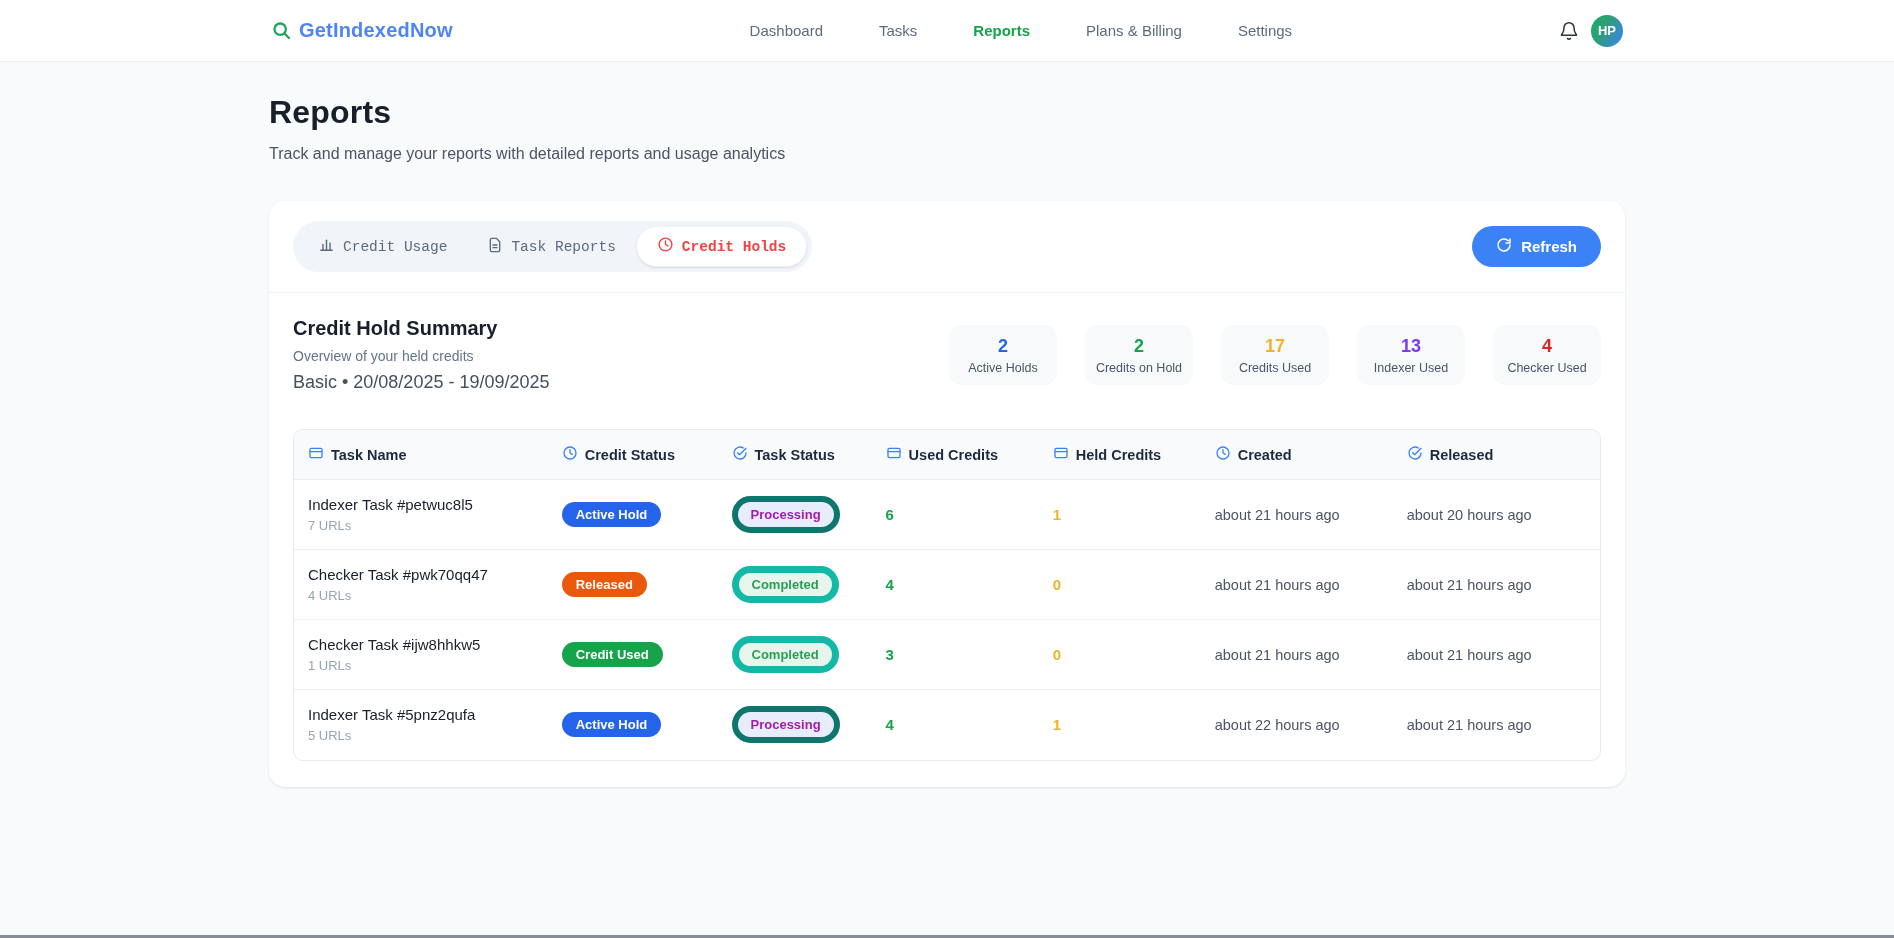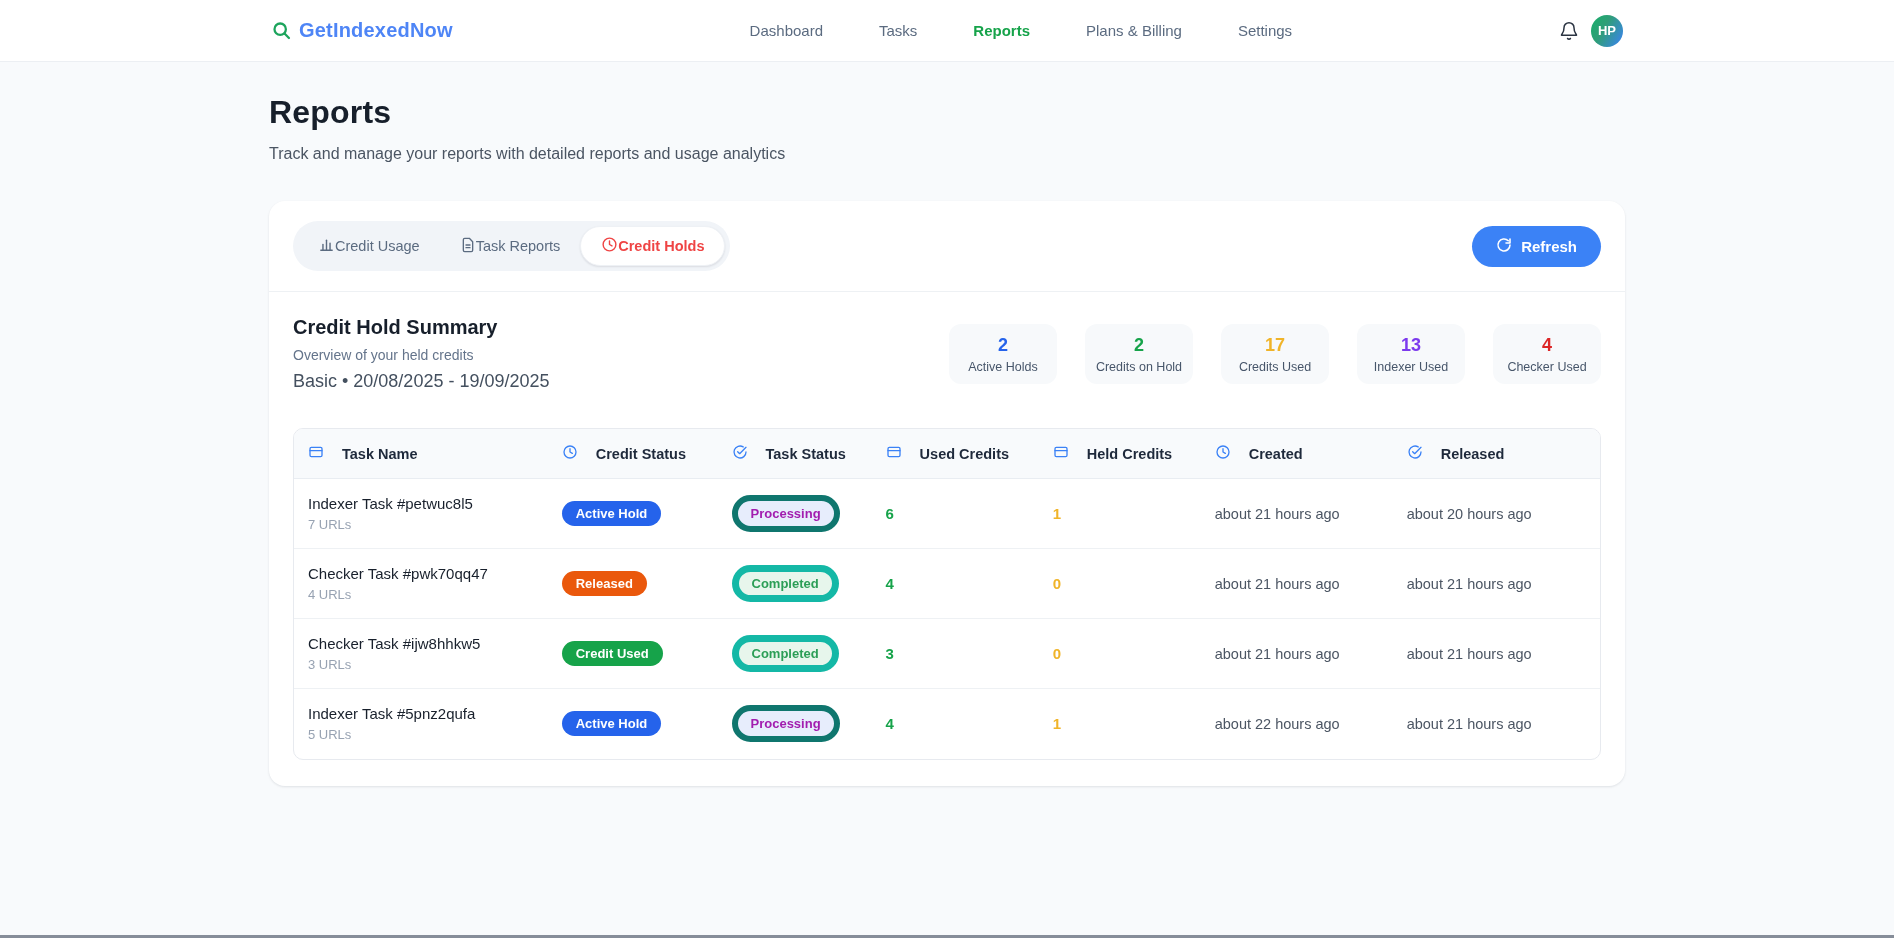--- a/index.html
+++ b/index.html
@@ -39,24 +39,24 @@
     box-shadow:0 1px 3px rgba(16,24,40,.07), 0 1px 2px rgba(16,24,40,.04);
     padding:20px 24px 26px;
   }
   
   .card-header { display:flex; align-items:center; justify-content:space-between; }
   .tab-group {
     display:inline-flex; align-items:center; background:#f1f4f8;
     border-radius:9999px; padding:5px;
   }
   .tab {
-    display:flex; align-items:center; padding:9px 20px;
+    display:flex; align-items:center; gap:8px; padding:9px 20px;
     border:none; background:transparent; border-radius:9999px;
     font-size:14.5px; color:#5b6b80; cursor:pointer;
-    font-family:Liberation Sans, sans-serif;
+    font-family:Liberation Mono, monospace;
   }
   .tab.active {
     background:#fff; color:#ef4444; font-weight:600;
     box-shadow:0 1px 2px rgba(16,24,40,.10); border:1px solid #eef1f5;
   }
   .btn-refresh {
     display:flex; align-items:center; gap:9px; border:none; cursor:pointer;
     background:#3b82f6; color:#fff; font-size:15px; font-weight:700;
     padding:11px 24px; border-radius:9999px; font-family:inherit;
   }
@@ -78,21 +78,21 @@
     margin-top:36px; border:1px solid #e7eaef; border-radius:10px; overflow:hidden;
   }
   table { width:100%; border-collapse:collapse; table-layout:fixed; }
   col.c1{width:20.5%} col.c2{width:13%} col.c3{width:11.8%} col.c4{width:12.8%}
   col.c5{width:12.4%} col.c6{width:14.7%} col.c7{width:14.8%}
   thead th {
     background:#f8fafc; text-align:left; font-size:14.5px; font-weight:700;
     color:#1e293b; padding:15px 8px 15px 0; border-bottom:1px solid #e9edf2;
   }
   thead th:first-child { padding-left:14px; }
-  .th-inner { display:flex; align-items:center; gap:18px; }
+  .th-inner { display:flex; align-items:center; gap:7px; }
   tbody td { padding:14px 8px 14px 0; border-bottom:1px solid #eef1f4; vertical-align:middle; height:70px; }
   tbody tr:last-child td { border-bottom:none; }
   tbody td:first-child { padding-left:14px; }
   .task-name { font-size:15px; color:#18202c; font-weight:500; }
   .task-urls { margin-top:5px; font-size:13px; color:#97a2b2; }
   .badge {
     display:inline-block; font-size:13px; font-weight:700; border-radius:9999px;
     padding:6px 14px; line-height:1;
   }
   .badge.solid-blue   { background:#2563eb; color:#fff; }
@@ -319,21 +319,21 @@
             <td><span class="badge solid-orange">Released</span></td>
             <td><span class="badge soft-green">Completed</span></td>
             <td><span class="num-green">4</span></td>
             <td><span class="num-amber">0</span></td>
             <td><span class="time-text">about 21 hours ago</span></td>
             <td><span class="time-text">about 21 hours ago</span></td>
           </tr>
           <tr>
             <td>
                 <div class="task-name">Checker Task #ijw8hhkw5</div>
-                <div class="task-urls">3 URLs</div>
+                <div class="task-urls">1 URLs</div>
               </td>
             <td><span class="badge solid-green">Credit Used</span></td>
             <td><span class="badge soft-green">Completed</span></td>
             <td><span class="num-green">3</span></td>
             <td><span class="num-amber">0</span></td>
             <td><span class="time-text">about 21 hours ago</span></td>
             <td><span class="time-text">about 21 hours ago</span></td>
           </tr>
           <tr>
             <td>

